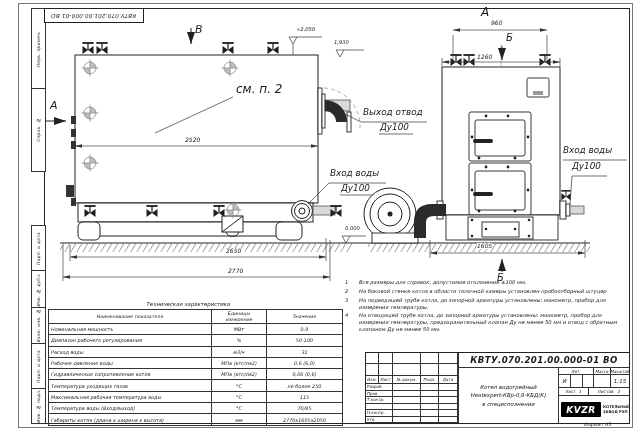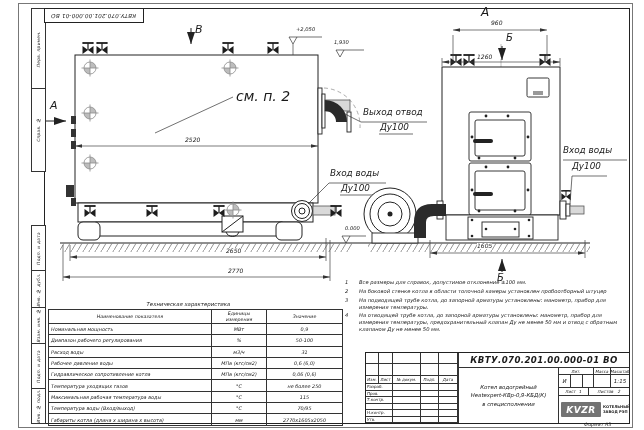--- a/index.html
+++ b/index.html
@@ -31,21 +31,21 @@
        grid-template-columns:13px 14px 28px 18px 19px;
        grid-template-rows:11px 12px 8px 6.5px 6.5px 6.5px 6.5px 6.5px 6.5px;}
   .sc{border-right:0.8px solid #333;border-bottom:0.8px solid #333;font-size:4px;font-style:italic;
       display:flex;align-items:center;justify-content:center;overflow:hidden;}
   .sc.lab{grid-column:span 2;justify-content:flex-start;padding-left:1px;}
   .cell{position:absolute;border-left:0.9px solid #333;border-bottom:0.9px solid #333;
         display:flex;align-items:center;justify-content:center;font-style:italic;overflow:hidden;box-sizing:border-box;}
   .docnum{left:92px;top:0;width:171px;height:15px;font-size:8.6px;letter-spacing:.4px;font-weight:bold;}
   .pname{left:92px;top:15px;width:100px;height:55px;flex-direction:column;font-size:5.4px;line-height:1.55;text-align:center;border-bottom:none;}
   .logo-row{left:192px;top:43px;width:71px;height:27px;border-bottom:none;justify-content:flex-start;padding-left:2px;}
-  .kvzr{width:40px;height:15px;background:#737373;color:#fff;font-weight:bold;font-style:italic;
+  .kvzr{width:40px;height:15px;background:#000000;color:#fff;font-weight:bold;font-style:italic;
         font-size:9px;display:flex;align-items:center;justify-content:center;letter-spacing:.5px;border-radius:1px;flex:none;}
   .company{margin-left:2px;font-size:3.7px;font-weight:bold;line-height:1.3;font-style:normal;color:#222;}
   .fmt{font-size:4.8px;}
 </style>
 </head>
 <body>
 
 <div class="page">
 
   <div class="border-thin"></div>
@@ -283,21 +283,21 @@
 
       <path d="M563,160 H627 M572,176 H607 M572,176 L570,204" stroke="#333"></path>
     </g>
   </svg>
 
   <span class="t" style="left:195px;top:24px;font-size:11px;">В</span>
   <span class="t" style="left:50px;top:100px;font-size:11px;">А</span>
   <span class="t" style="left:481px;top:6px;font-size:12px;">А</span>
   <span class="t" style="left:506px;top:33px;font-size:10px;">Б</span>
   <span class="t" style="left:497px;top:273px;font-size:10px;">Б</span>
-  <span class="t" style="left:236px;top:89px;font-size:14px;">см. п. 2</span>
+  <span class="t" style="left:236px;top:83px;font-size:12px;">см. п. 2</span>
 
   <span class="t" style="left:296px;top:27px;font-size:5.2px;">+2,050</span>
   <span class="t" style="left:334px;top:40px;font-size:5.2px;">1,930</span>
   <span class="t" style="left:345px;top:226px;font-size:5.2px;">0.000</span>
 
   <span class="t" style="left:185px;top:137px;font-size:6px;background:#fff;">2520</span>
   <span class="t" style="left:226px;top:248px;font-size:6px;background:#fff;">2650</span>
   <span class="t" style="left:228px;top:268px;font-size:6px;background:#fff;">2770</span>
   <span class="t" style="left:491px;top:20px;font-size:6px;">960</span>
   <span class="t" style="left:477px;top:54px;font-size:6px;background:#fff;">1260</span>

